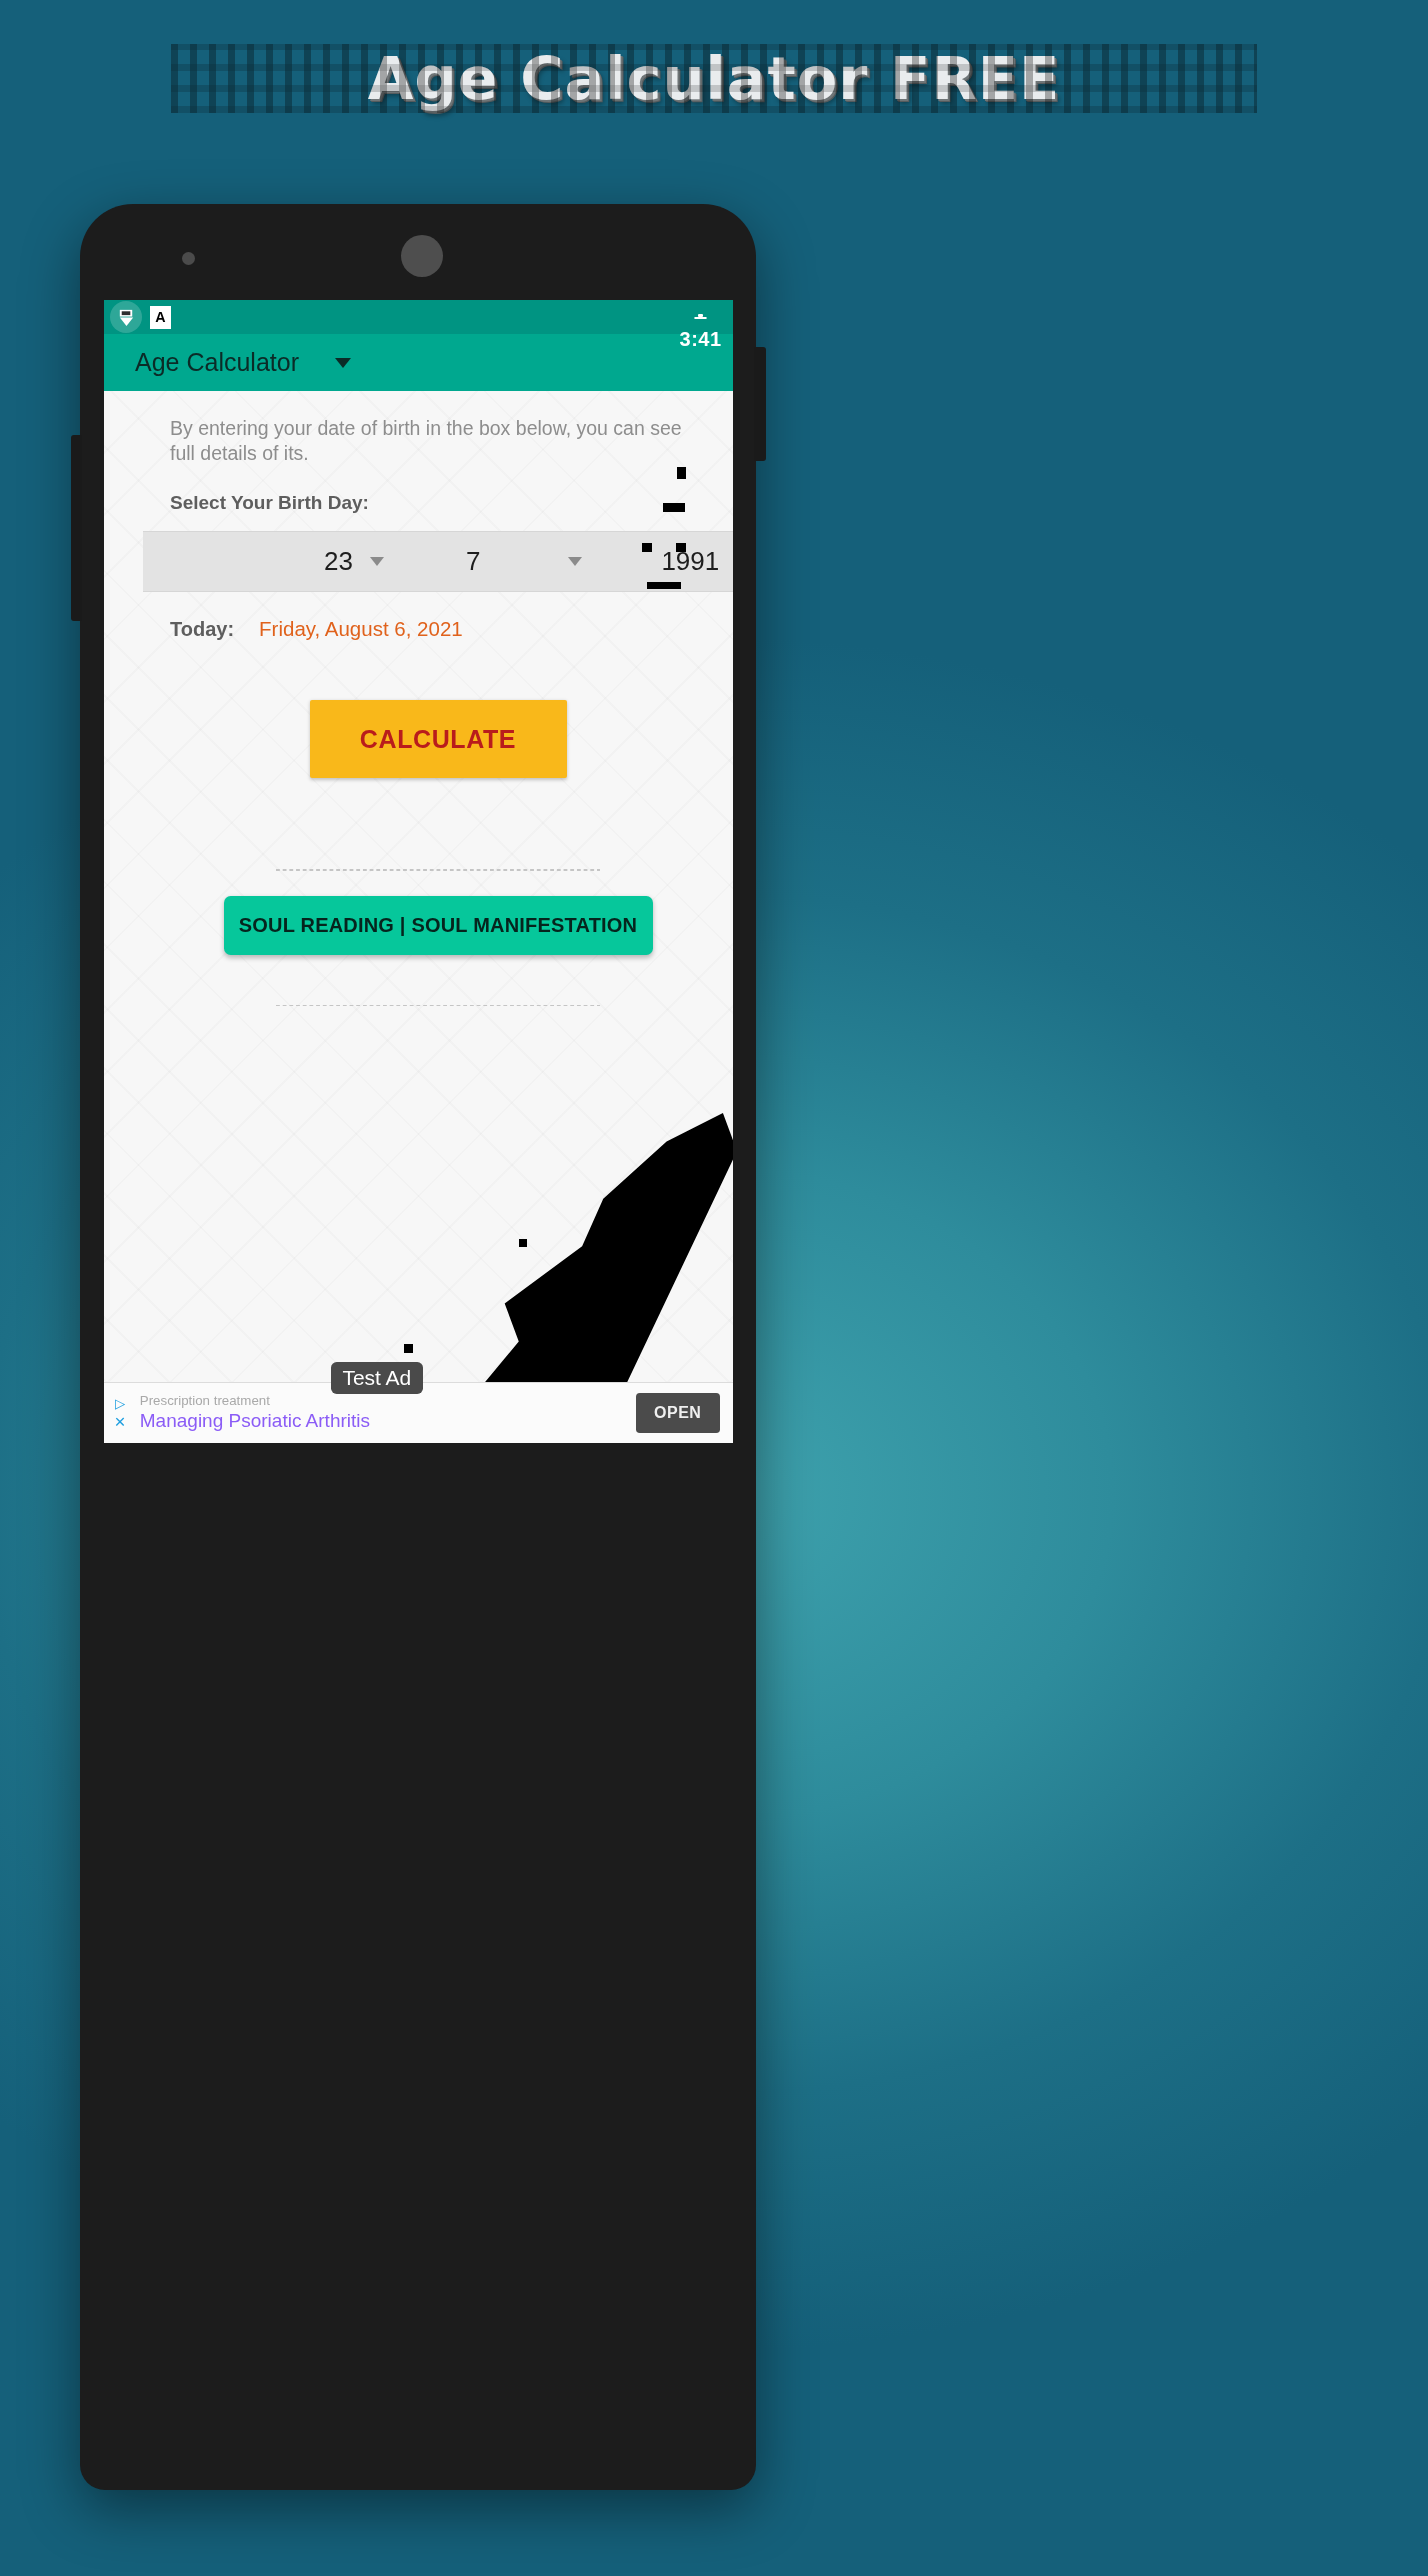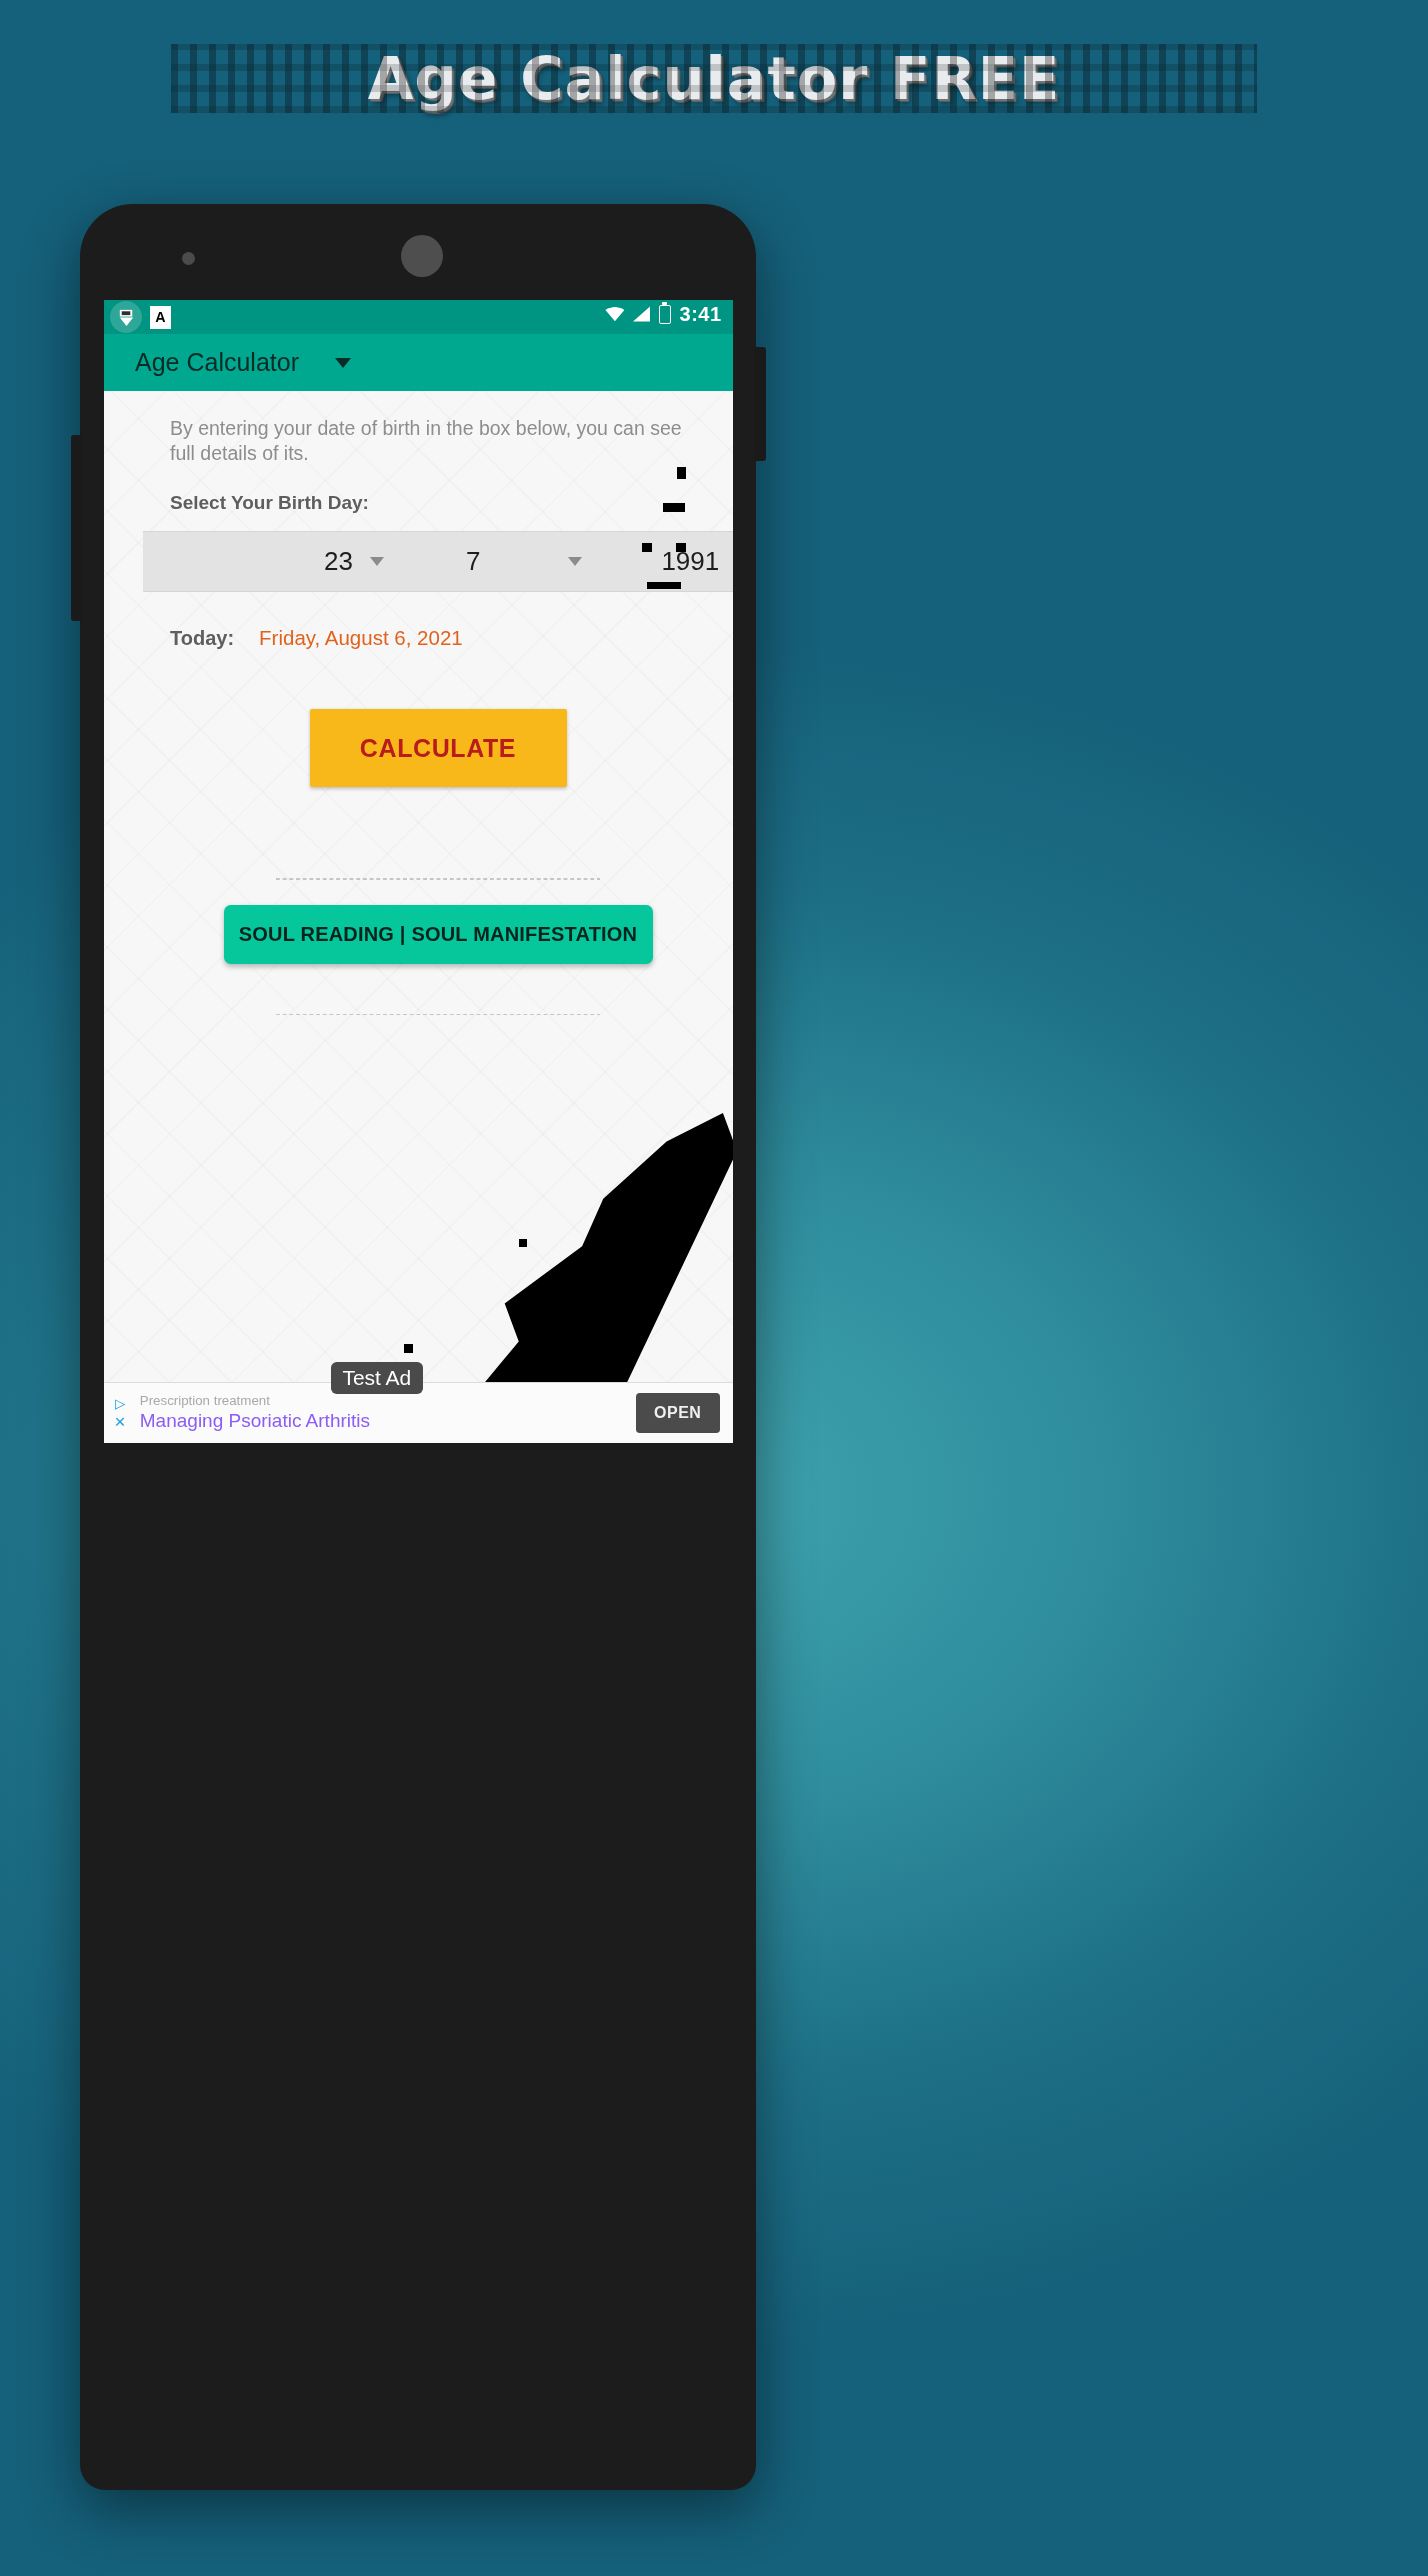--- a/index.html
+++ b/index.html
@@ -89,21 +89,21 @@
     background:rgba(255,255,255,.18);
   }
   .sb-icon-a{
     width:21px;height:23px;background:#fff;
     display:flex;align-items:center;justify-content:center;
     font-size:14.3px;color:#000;font-weight:bold;line-height:1;
   }
   .sb-right{
     position:absolute; right:11.4px; top:0; height:28px;
     display:flex; align-items:center; gap:8.6px;
-    color:#fff; font-size:19px; font-weight:bold;
+    color:#fff; font-size:19px; font-weight:bold;flex-direction:column;
   }
   .ico-wifi{
     width:19px;height:14.3px;
     background:#fff;
     clip-path:polygon(50% 100%, 0 22%, 12% 12%, 50% 0, 88% 12%, 100% 22%);
   }
   .ico-sig{
     width:17px;height:15.2px;background:#fff;
     clip-path:polygon(100% 0,100% 100%,0 100%);
   }
@@ -160,21 +160,21 @@
   .spin .arw{
     width:0;height:0;margin-left:17px;
     border-left:7.6px solid transparent;border-right:7.6px solid transparent;
     border-top:9.5px solid #8b8b8b;
   }
   .sp-day  { margin-left:133px; }
   .sp-mon  { margin-left:34px; }
   .sp-year { margin-left:31px; }
 
   .today-row{
-    margin-top:34px; padding:0 27px;
+    margin-top:25px; padding:0 27px;
     display:flex; align-items:baseline; gap:25px;
     position:relative; z-index:2;
   }
   .today-label{ color:#5e5e5e; font-size:20px; font-weight:bold; }
   .today-value{ color:#e0621c; font-size:20.5px; }
 
   .calc-wrap{ margin-top:59px; text-align:center; position:relative; z-index:2; }
   .calc-btn{
     display:inline-block; width:257px; height:78px; line-height:78px;
     background:#f9b81a; border-radius:2px;

